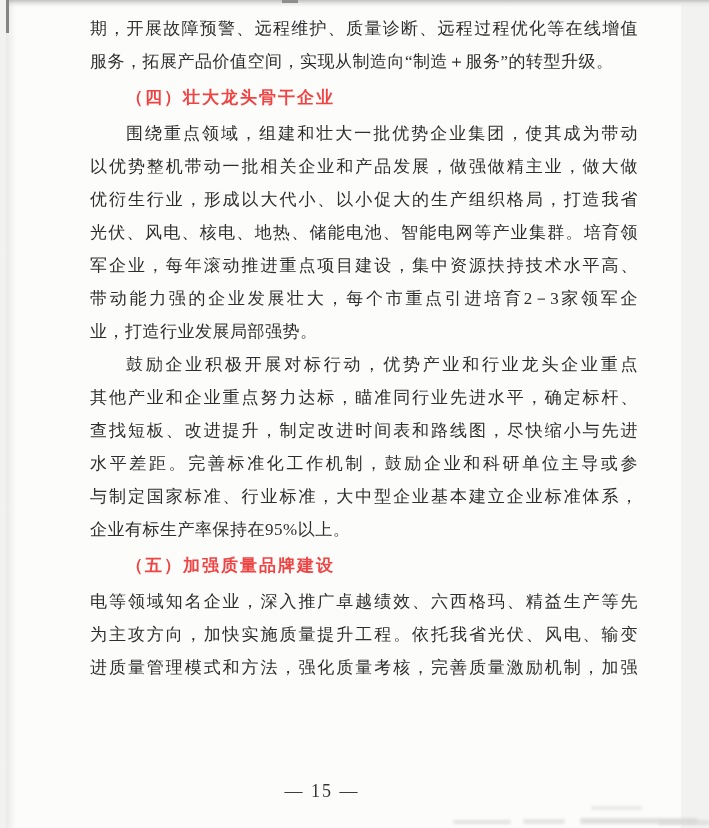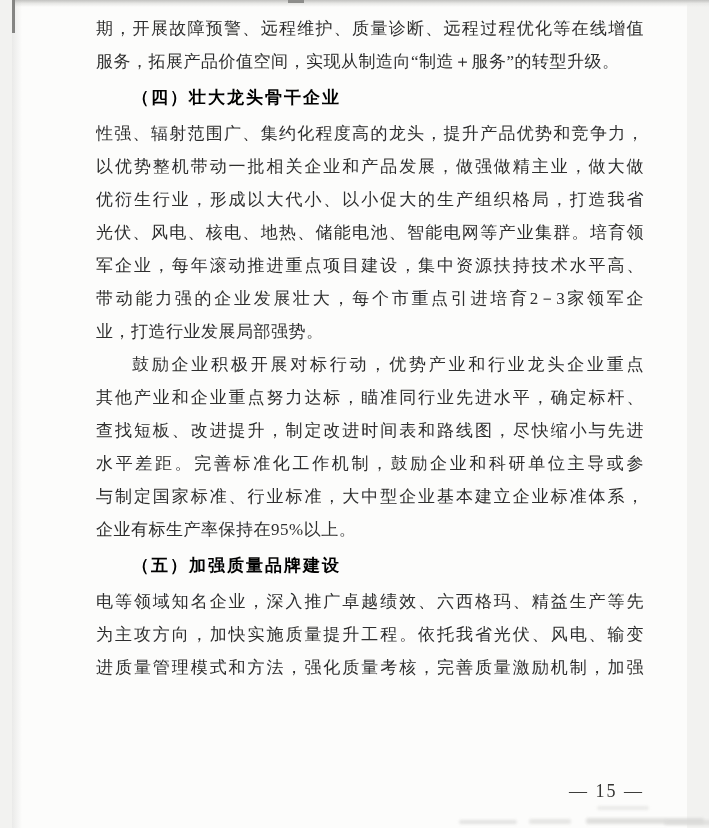--- a/index.html
+++ b/index.html
@@ -3,21 +3,21 @@
 <meta charset="utf-8">
 <style>
   html,body{margin:0;padding:0;}
   body{
     width:709px;height:828px;
     background:#f2f2f0;
     font-family:"Liberation Serif","DejaVu Serif",serif;
     position:relative;overflow:hidden;
   }
   .page{
-    position:absolute;left:12px;top:0;width:675px;height:828px;
+    position:absolute;left:6px;top:0;width:675px;height:828px;
     background:#fcfcfb;
   }
   
   .scan-top-band{
     position:absolute;left:0;top:0;width:709px;height:7px;
     background:linear-gradient(180deg,#c2c2c0 0%,#e8e8e6 50%,rgba(252,252,251,0) 100%);
   }
   .scan-top-dark{
     position:absolute;left:276px;top:0;width:16px;height:3px;
     background:#8d8d8b;filter:blur(0.7px);
@@ -47,48 +47,48 @@
     height:33px;line-height:33px;
     overflow:hidden;white-space:nowrap;
     text-align:justify;text-align-last:justify;
     text-justify:inter-character;
   }
   .line.last{
     text-align:center;text-align-last:left;
   }
   .line.indent{text-indent:36px;}
   .line.heading{
-    font-weight:bold;color:#000000;
+    font-weight:bold;color:#ef4444;
     text-align:left;text-align-last:left;
     padding-left:36px;
     margin-top:3px;margin-bottom:3px;
     letter-spacing:2px;
   }
   .page-number{
     position:absolute;left:0;top:781px;width:632px;
-    text-align:right;
+    text-align:center;
     font-size:18px;color:#343432;
     letter-spacing:2px;
   }
 </style>
 </head>
 <body>
 
 <div class="page">
 
   <div class="scan-top-band"></div>
   <div class="scan-top-dark"></div>
   <div class="scan-corner-mark"></div>
   <div class="scan-left-strip"></div>
 
   <div class="doc">
     <div class="line">期，开展故障预警、远程维护、质量诊断、远程过程优化等在线增值</div>
     <div class="line last">服务，拓展产品价值空间，实现从制造向“制造＋服务”的转型升级。</div>
     <div class="line heading">（四）壮大龙头骨干企业</div>
-    <div class="line">性强、辐射范围广、集约化程度高的龙头，提升产品优势和竞争力，</div>
+    <div class="line indent">围绕重点领域，组建和壮大一批优势企业集团，使其成为带动</div>
     <div class="line">以优势整机带动一批相关企业和产品发展，做强做精主业，做大做</div>
     <div class="line">优衍生行业，形成以大代小、以小促大的生产组织格局，打造我省</div>
     <div class="line">光伏、风电、核电、地热、储能电池、智能电网等产业集群。培育领</div>
     <div class="line">军企业，每年滚动推进重点项目建设，集中资源扶持技术水平高、</div>
     <div class="line">带动能力强的企业发展壮大，每个市重点引进培育2－3家领军企</div>
     <div class="line last">业，打造行业发展局部强势。</div>
     <div class="line indent">鼓励企业积极开展对标行动，优势产业和行业龙头企业重点</div>
     <div class="line">其他产业和企业重点努力达标，瞄准同行业先进水平，确定标杆、</div>
     <div class="line">查找短板、改进提升，制定改进时间表和路线图，尽快缩小与先进</div>
     <div class="line">水平差距。完善标准化工作机制，鼓励企业和科研单位主导或参</div>

